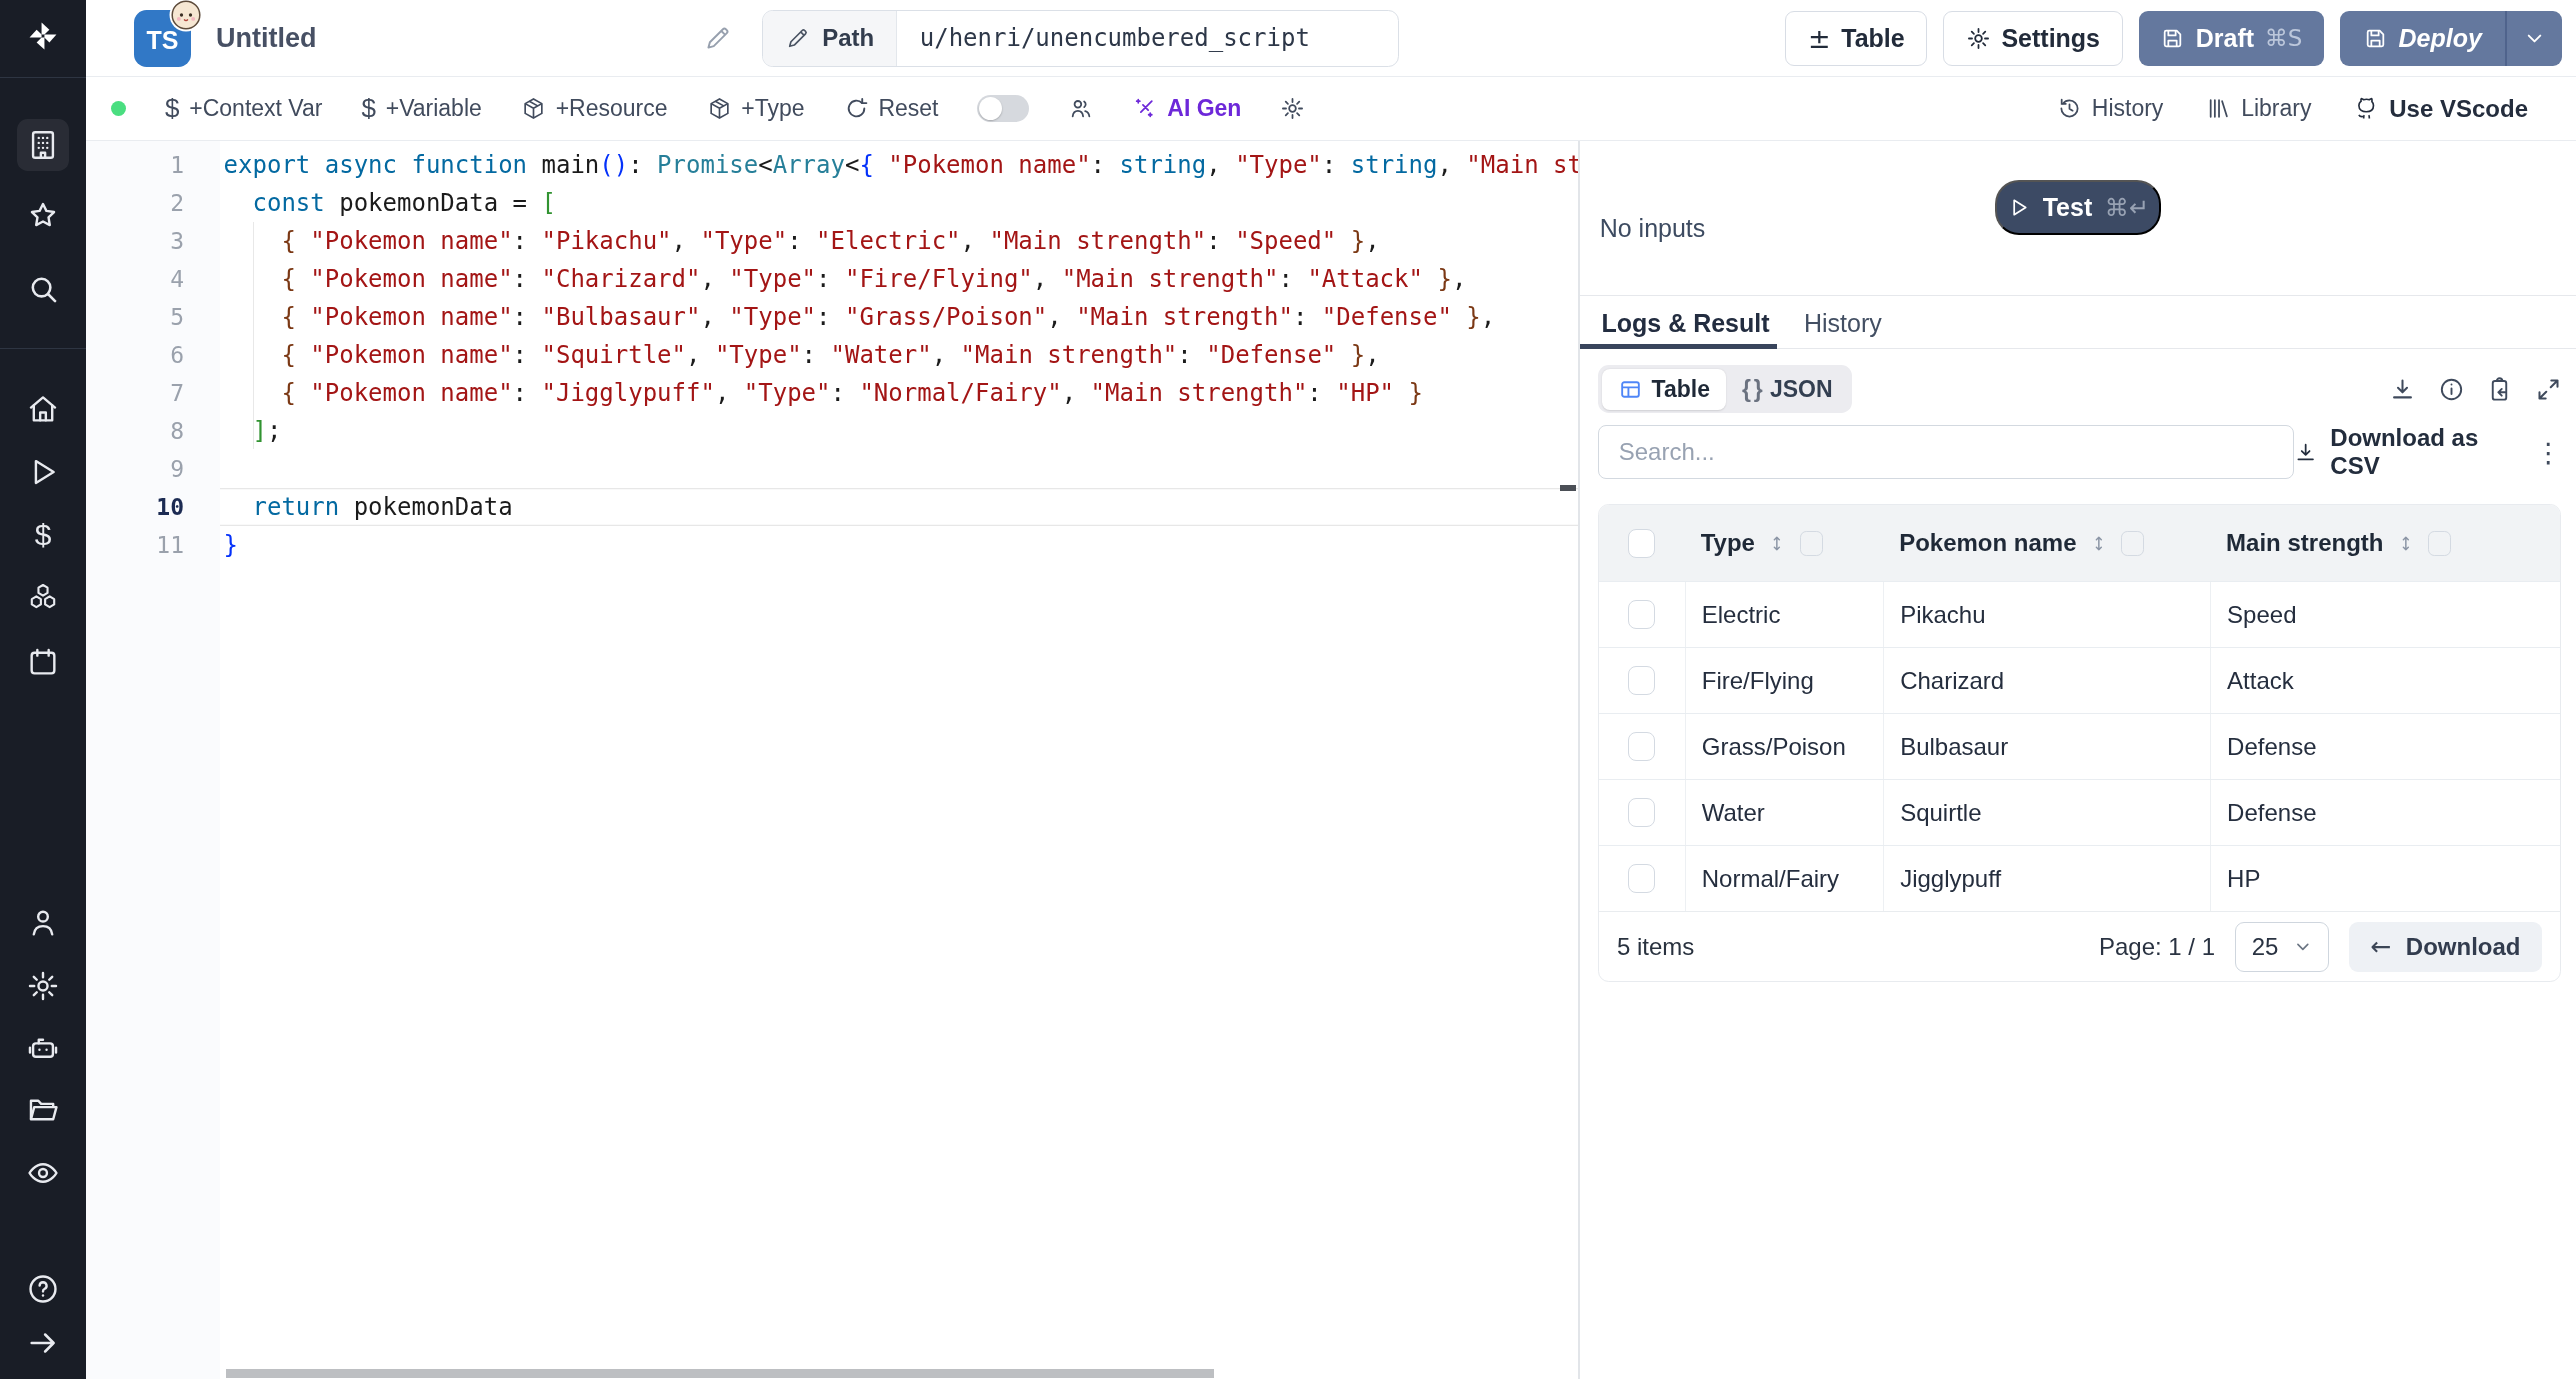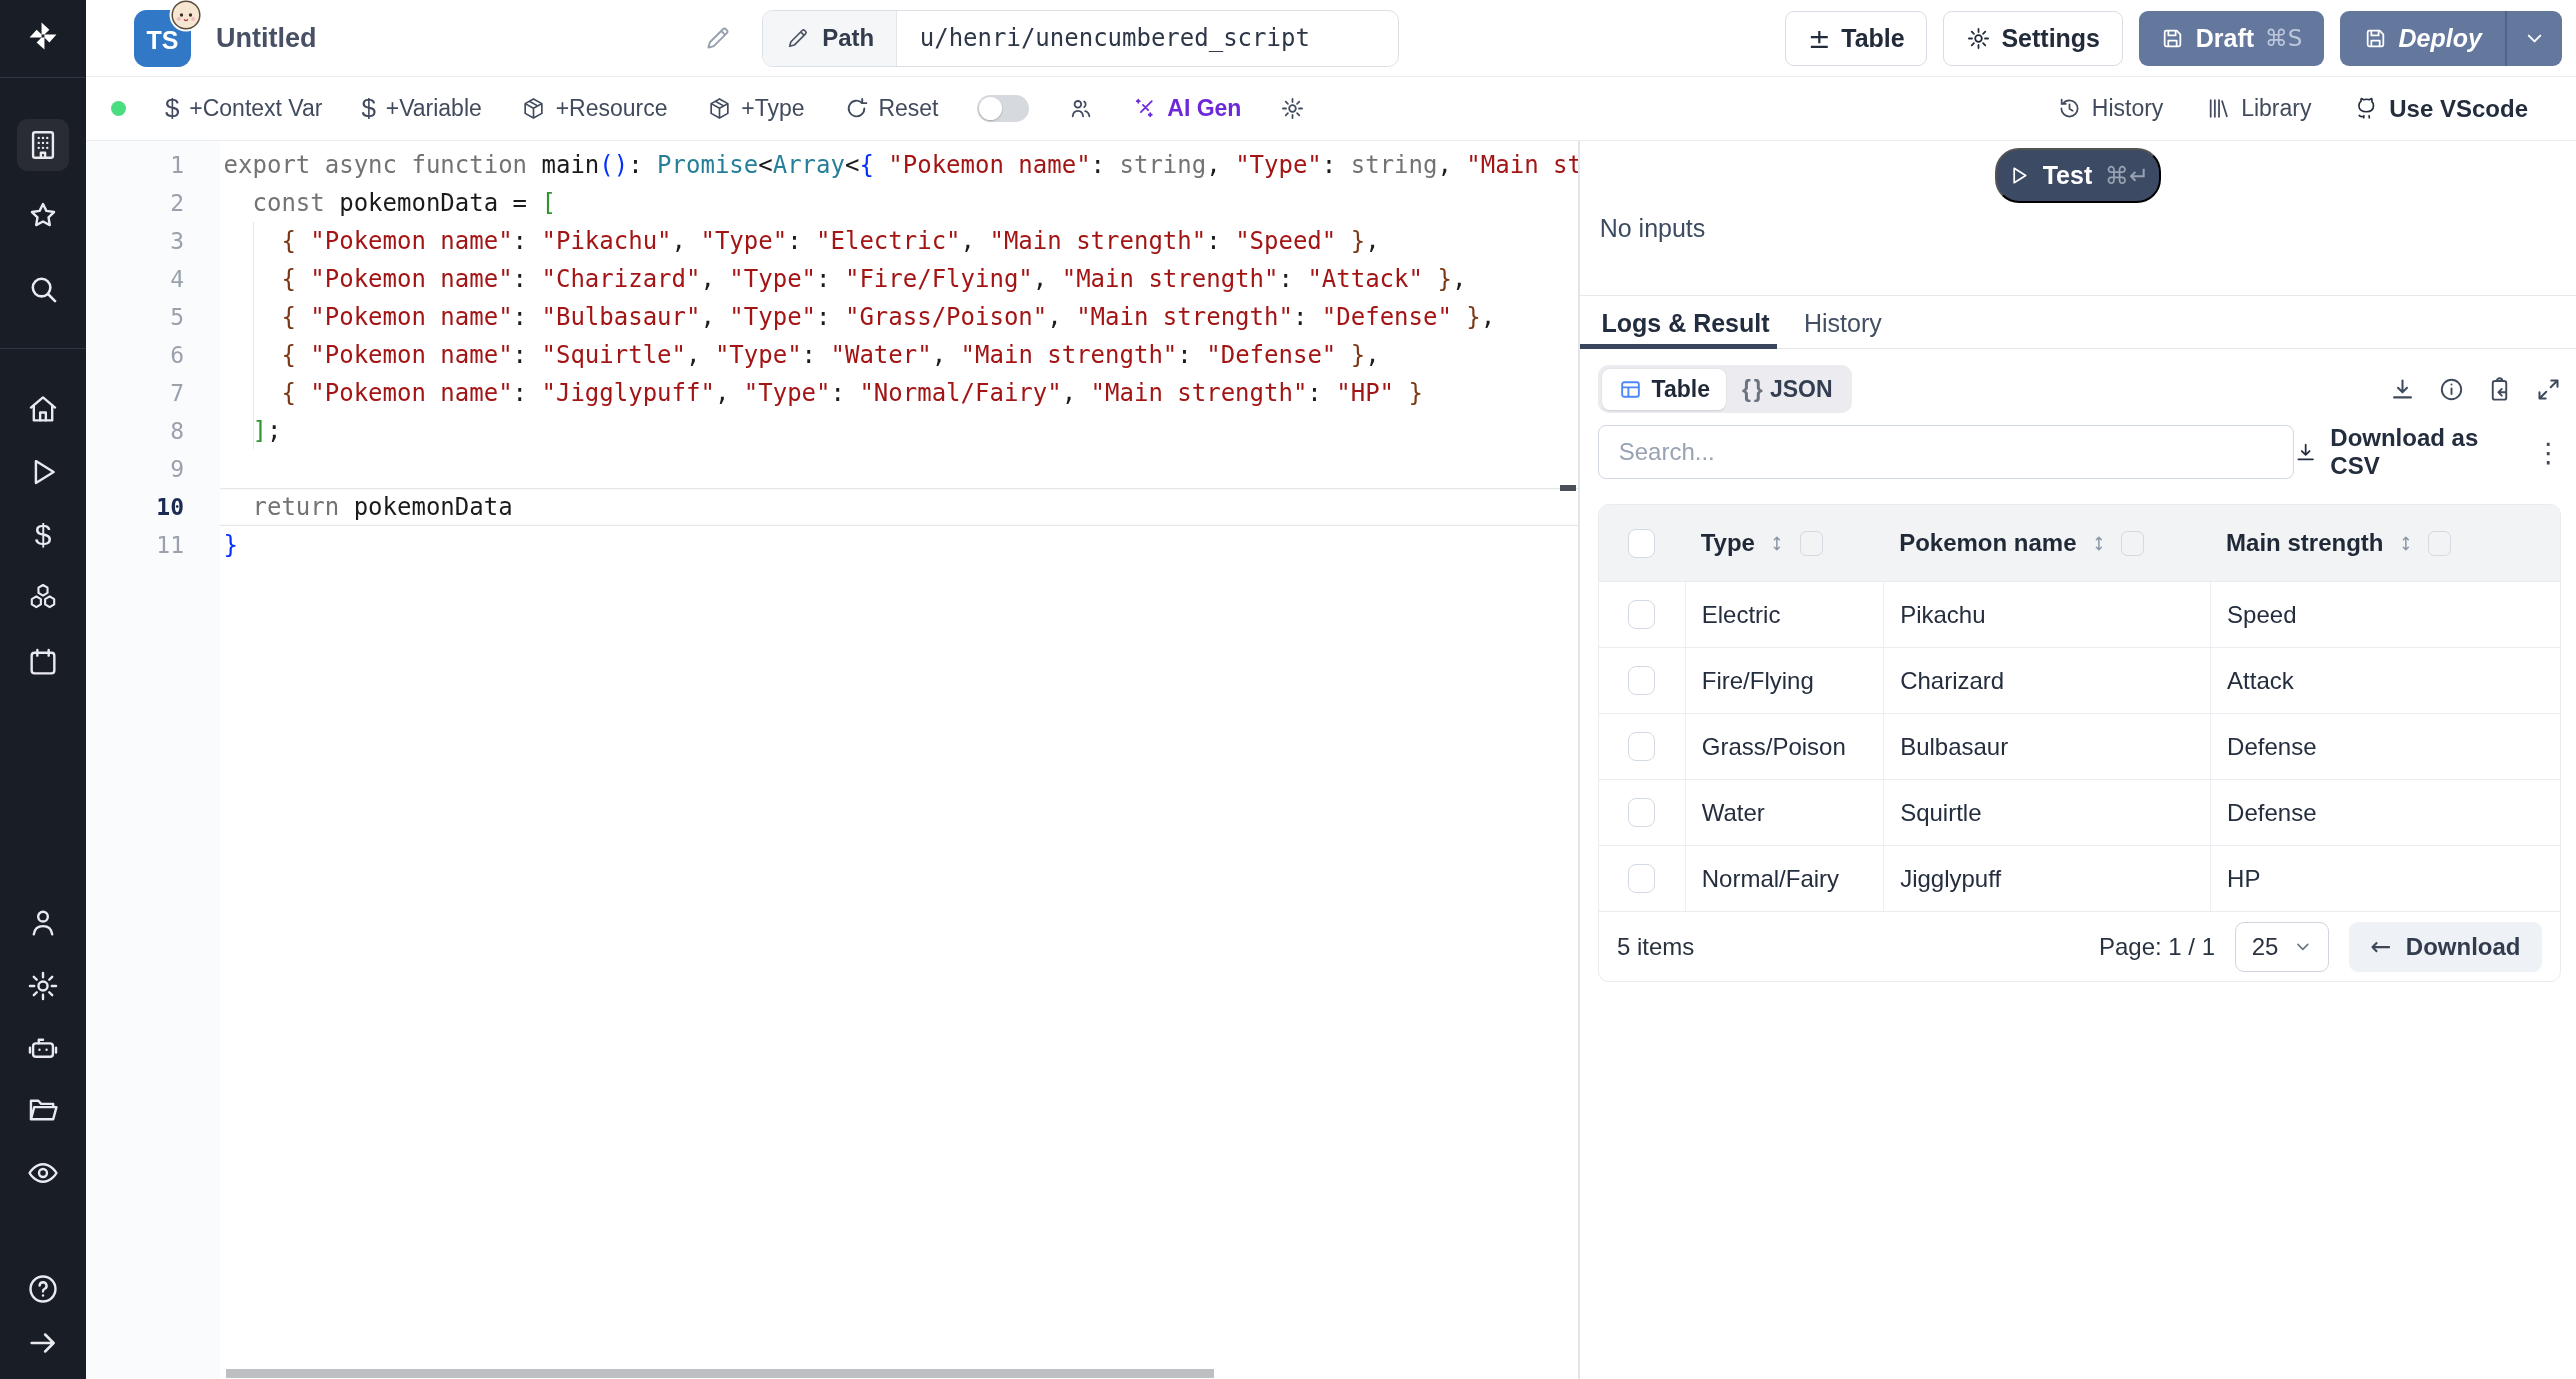--- a/index.html
+++ b/index.html
@@ -57,32 +57,32 @@
 
   
   .editor { position:absolute; left:86px; top:141px; width:1492px; bottom:0; background:#fff; overflow:hidden; }
   .gutter { position:absolute; left:0; top:0; width:134px; bottom:0; background:#fafbfd; }
   .gutter-num { height:38px; line-height:38px; text-align:right; padding-right:36px; font-family:"DejaVu Sans Mono", monospace; font-size:23px; color:#9aa1ac; }
   .gutter-num.active { color:#1c2b53; font-weight:700; }
   .gutter-inner, .code { padding-top:4.5px; }
   .code { position:absolute; left:134px; top:0; right:0; bottom:0; }
   .code-line { height:38px; line-height:38px; white-space:pre; font-family:"DejaVu Sans Mono", monospace; font-size:24px; padding-left:3.6px; }
   .code-line.active { box-shadow: inset 0 1.3px 0 #e7e7e7, inset 0 -1.3px 0 #e7e7e7; }
-  .tk-kw{color:#737373} .tk-type{color:#267f99} .tk-str{color:#a31515}
+  .tk-kw{color:#0369a1} .tk-type{color:#267f99} .tk-str{color:#a31515}
   .tk-br1{color:#0431fa} .tk-br2{color:#319331} .tk-br3{color:#7b3814} .tk-pl{color:#1b1b1b}
   .indent-guide { position:absolute; left:33px; top:81px; width:0.9px; height:227px; background:#e8e8e8; }
   .h-scrollbar { position:absolute; left:140px; bottom:0.9px; width:988px; height:9px; background:#bdbfc2; }
   .overview-marker { position:absolute; right:1.8px; top:344px; width:16px; height:6.3px; background:#4b4f56; }
 
   .v-divider { position:absolute; left:1578px; top:141px; width:1.8px; bottom:0; background:#e2e5e9; }
 
   
   .rpanel { position:absolute; left:1580px; top:141px; right:0; bottom:0; background:#fff; }
   .test-row { position:absolute; top:7.2px; left:0; right:0; display:flex; justify-content:center; }
-  .test-btn { display:flex; align-items:center; gap:12.5px; height:55px; padding:0 10px; background:#3c4a64; border-radius:24px; color:#fff; font-size:25px; font-weight:700; }
+  .test-btn { display:flex; align-items:center; gap:12.5px; height:55px; padding:0 10px; background:#3c4a64; border-radius:24px; color:#fff; font-size:25px; font-weight:700;margin-top:32px; }
   .test-btn svg { width:23px; height:23px; }
   .test-kbd { font-family:"DejaVu Sans", sans-serif; color:#98a2b3; font-weight:400; font-size:24px; }
   .no-inputs { position:absolute; left:19.7px; top:73px; font-size:25px; color:#3d4b61; }
   .rp-div1 { position:absolute; left:0; right:0; top:154px; height:0.9px; background:#e6e8ec; }
   .tabs { position:absolute; left:0; right:0; top:155px; height:54px; }
   .tab { position:absolute; top:12.5px; font-size:25px; color:#434f63; }
   .tab.active { font-weight:600; color:#232d40; }
   .tabs-hairline { position:absolute; left:0; right:0; top:52px; height:0.9px; background:#e6e8ec; }
   .tab-underline { position:absolute; left:0; top:48px; width:197px; height:4.5px; background:#39455c; }
 

